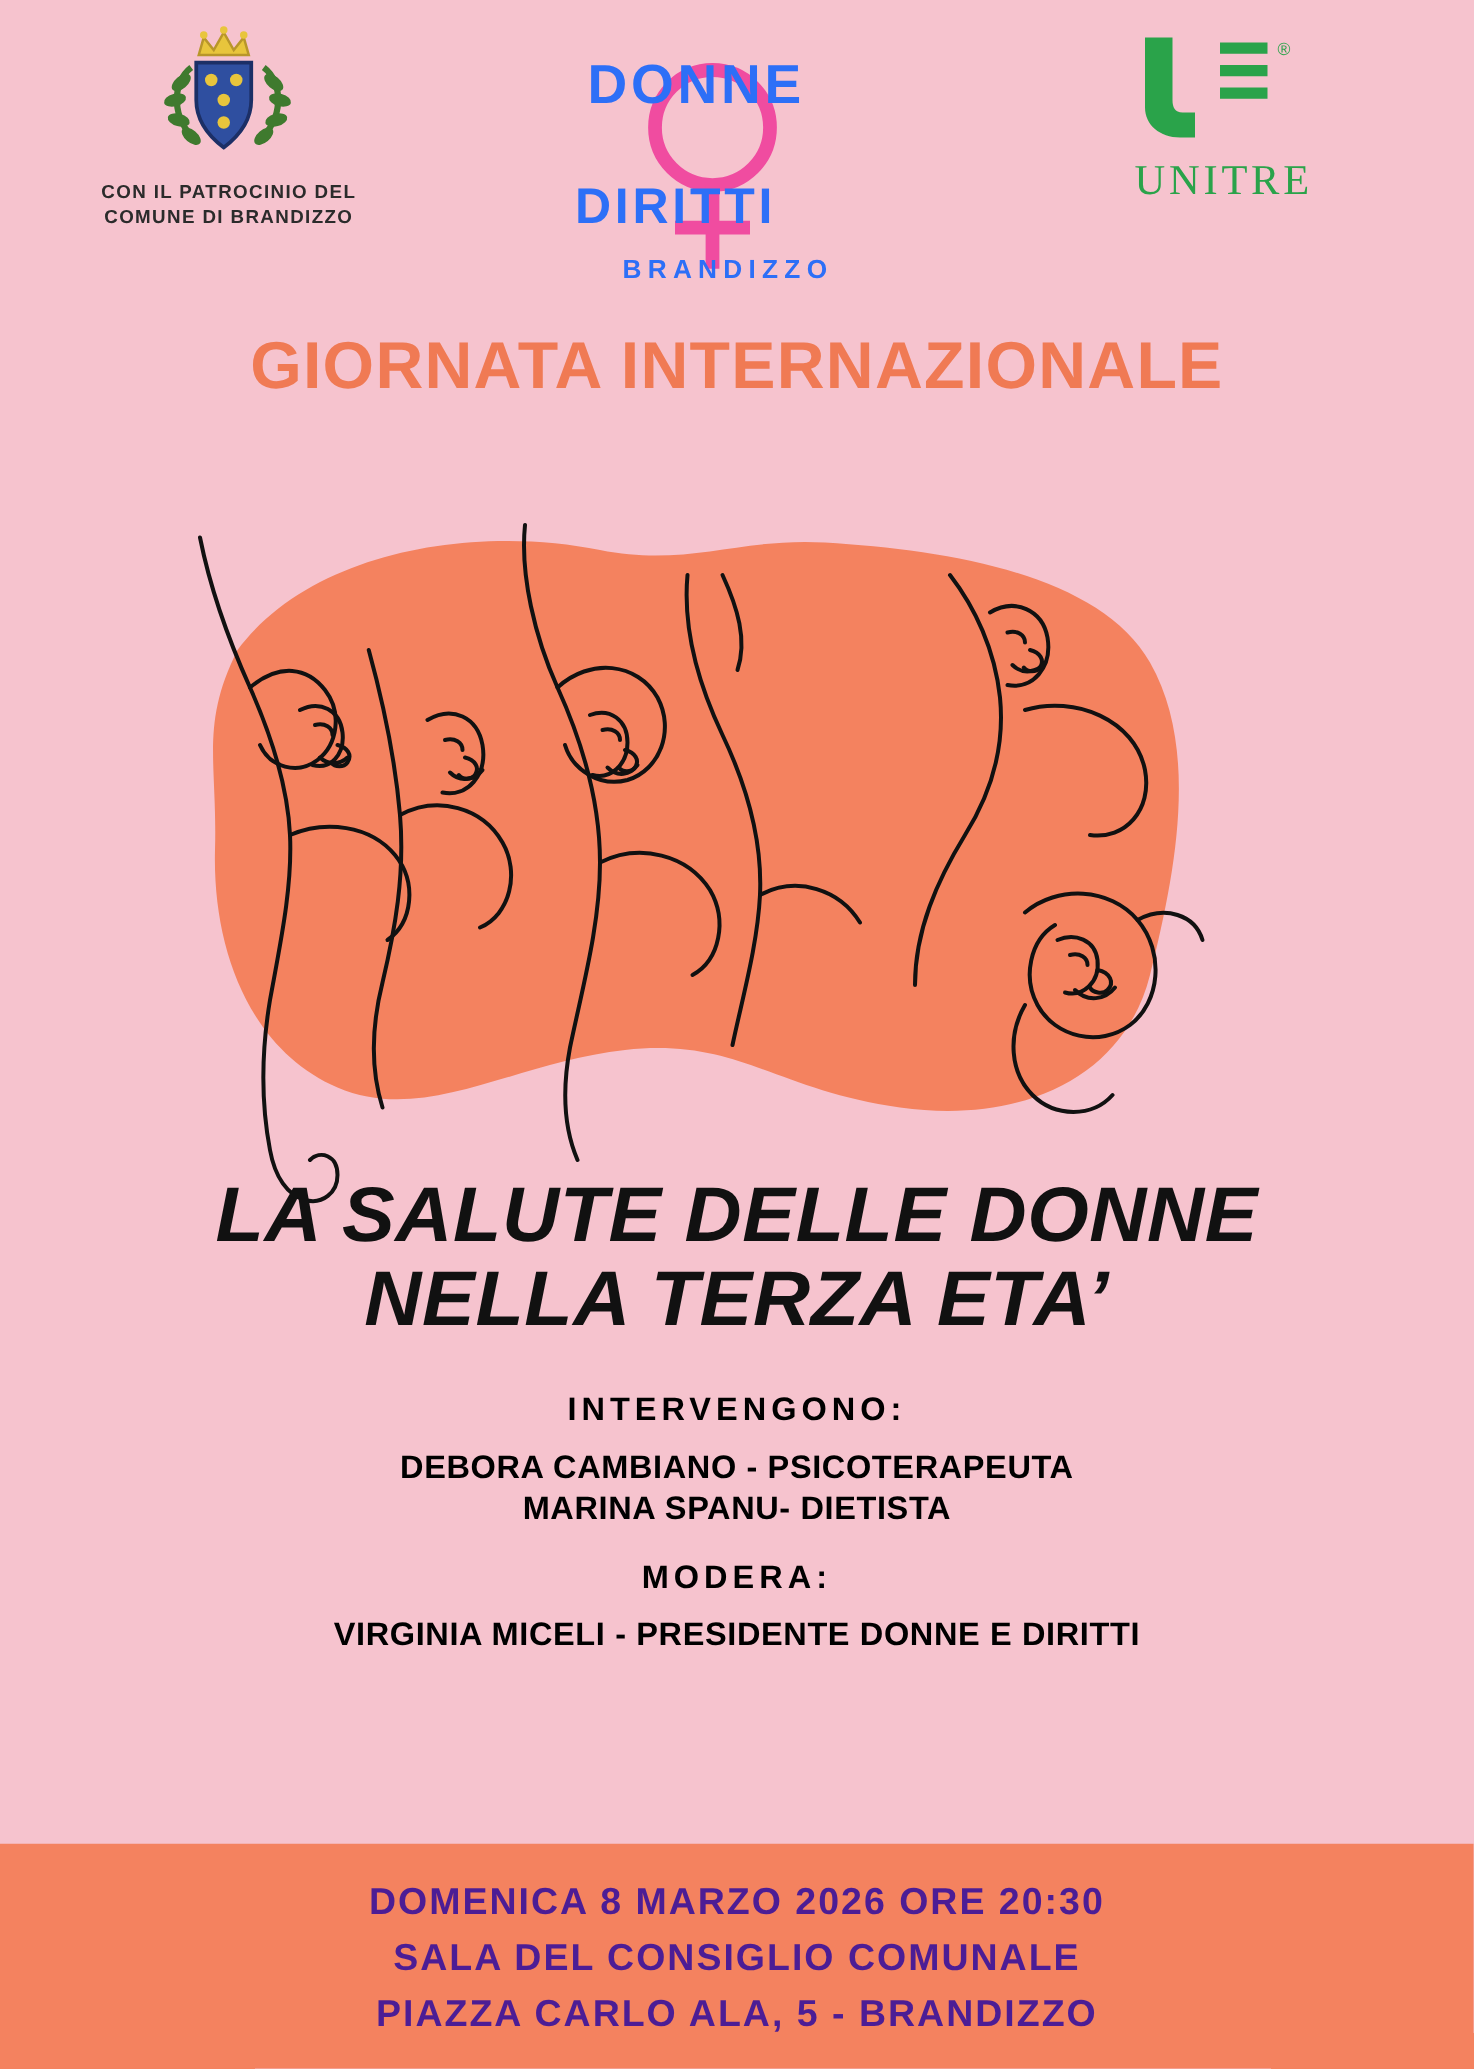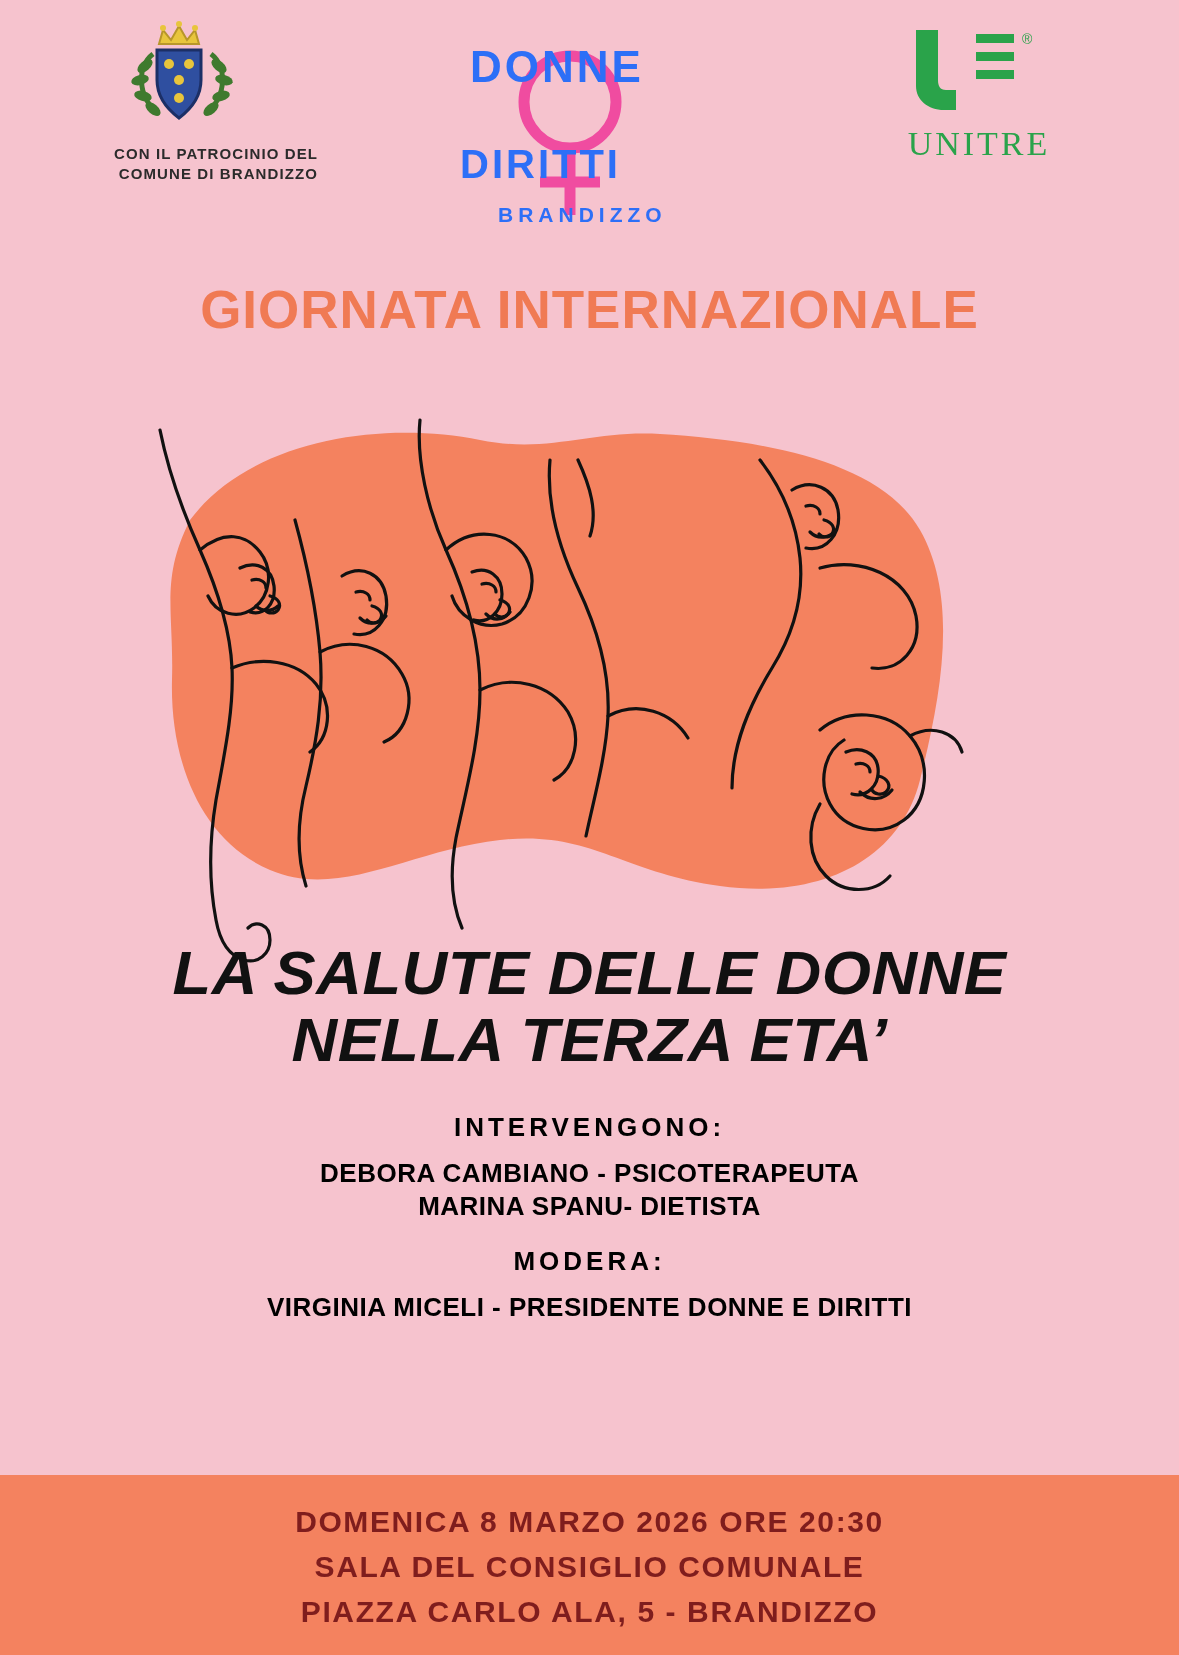--- a/index.html
+++ b/index.html
@@ -28,21 +28,21 @@
     left: 0;
     width: 1179px;
     height: 250px;
   }
 
   .crest-block {
     position: absolute;
     left: 48px;
     top: 18px;
     width: 270px;
-    text-align: right;
+    text-align: center;
   }
   .crest-svg { display: block; margin: 0 auto; }
   .crest-caption {
     margin-top: 8px;
     font-size: 15px;
     font-weight: bold;
     letter-spacing: 1.1px;
     color: #2b2b2b;
     line-height: 1.35;
   }
@@ -66,21 +66,21 @@
     font-size: 34px;
     letter-spacing: 3px;
     color: #2aa34a;
     font-family: Liberation Serif, serif;
     margin-top: 2px;
   }
 
   
   .main-title {
     position: absolute;
-    top: 279px;
+    top: 262px;
     left: 0;
     width: 1179px;
     text-align: center;
     color: #f07a54;
     font-size: 53px;
     font-weight: bold;
     letter-spacing: 1px;
     line-height: 1.18;
   }
 
@@ -134,21 +134,21 @@
 
   
   .footer {
     position: absolute;
     left: 0;
     bottom: 0;
     width: 1179px;
     height: 180px;
     background: #f4825f;
     text-align: center;
-    color: #7f1d1d;
+    color: #4c1d95;
     padding-top: 24px;
     box-sizing: border-box;
   }
   .footer-line {
     font-size: 30px;
     font-weight: bold;
     letter-spacing: 1.6px;
     line-height: 1.5;
   }
 </style>

